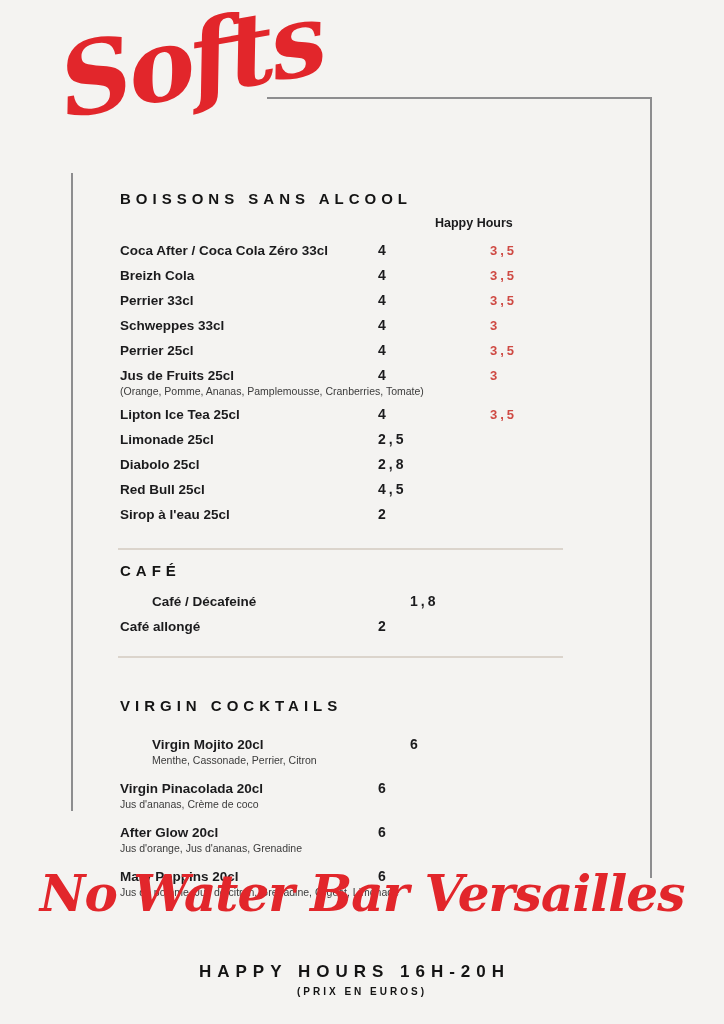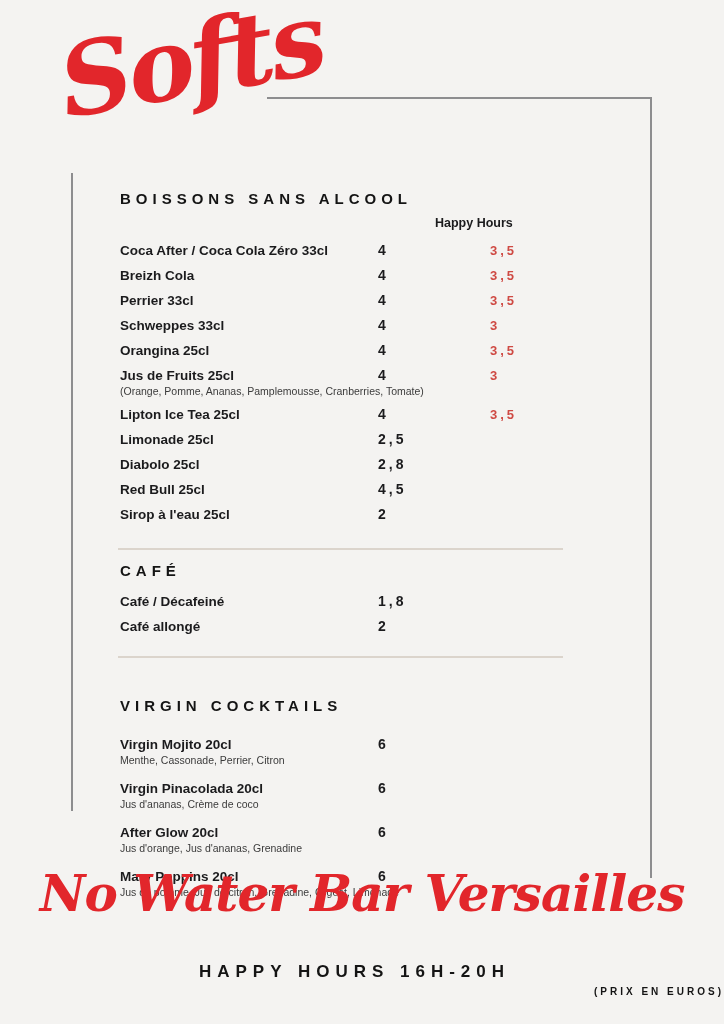--- a/index.html
+++ b/index.html
@@ -47,38 +47,38 @@
   .name  { font-weight:bold; font-size:13.5px; line-height:15px; }
   .price { font-size:14px; font-weight:bold; letter-spacing:3px; }
   .happy { color:#cf4a44; font-weight:bold; font-size:13px; letter-spacing:3px; }
   .desc  { font-size:10.5px; color:#3b3b3b; margin-top:2px; line-height:12px; }
 
   .divider { width:445px; height:2px; background:#dbd4cc; margin-left:-2px; }
   #divider-1 { margin-top:26px; }
   #divider-2 { margin-top:22px; }
   #cafe-heading   { margin-top:12px; }
   #virgin-heading { margin-top:39px; }
-  .first-after-heading { margin-top:14px; }
+  .first-after-heading { margin-top:14px;margin-left:32px; }
   .first-item { margin-top:12px; }
   .cocktail { margin-bottom:14px; }
 
   
   #footer-script {
     position:absolute; left:0; right:0; top:866px;
     text-align:center; font-size:50px; line-height:1.1;
     letter-spacing:-1px;
   }
   #footer-hours {
     position:absolute; left:0; right:15px; top:962px;
     text-align:center; font-size:17px; font-weight:bold;
     letter-spacing:6px; color:#141414;
   }
   #footer-note {
     position:absolute; left:0; right:0; top:986px;
-    text-align:right; font-size:10px; font-weight:bold;
+    text-align:center; font-size:10px; font-weight:bold;
     letter-spacing:3px; color:#141414;
   }
 </style>
 </head>
 <body>
 
 <div class="frame" id="frame-top"></div>
 <div class="frame" id="frame-right"></div>
 <div class="frame" id="frame-left"></div>
 
@@ -112,21 +112,21 @@
   </div>
   <div class="item">
     <div class="row">
       <div class="name">Schweppes 33cl</div>
       <div class="price">4</div>
       <div class="happy">3</div>
     </div>
   </div>
   <div class="item">
     <div class="row">
-      <div class="name">Orangina 25cl</div>
+      <div class="name">Perrier 25cl</div>
       <div class="price">4</div>
       <div class="happy">3,5</div>
     </div>
   </div>
   <div class="item">
     <div class="row">
       <div class="name">Jus de Fruits 25cl</div>
       <div class="price">4</div>
       <div class="happy">3</div>
     </div>

